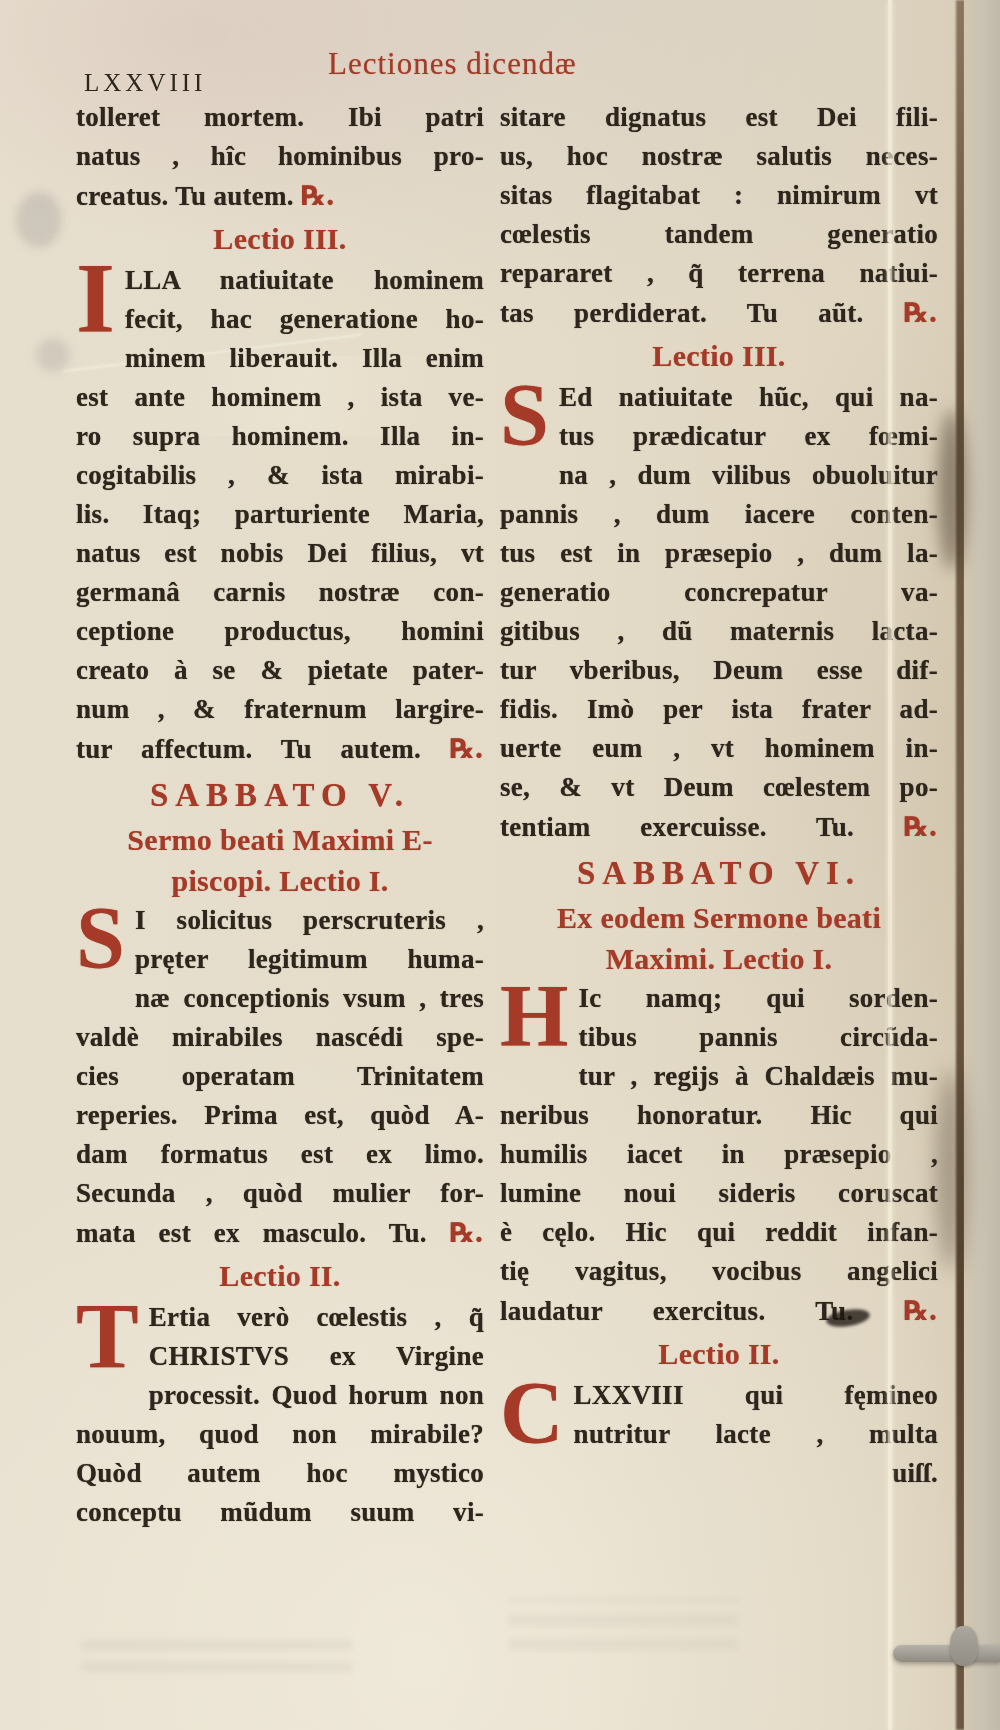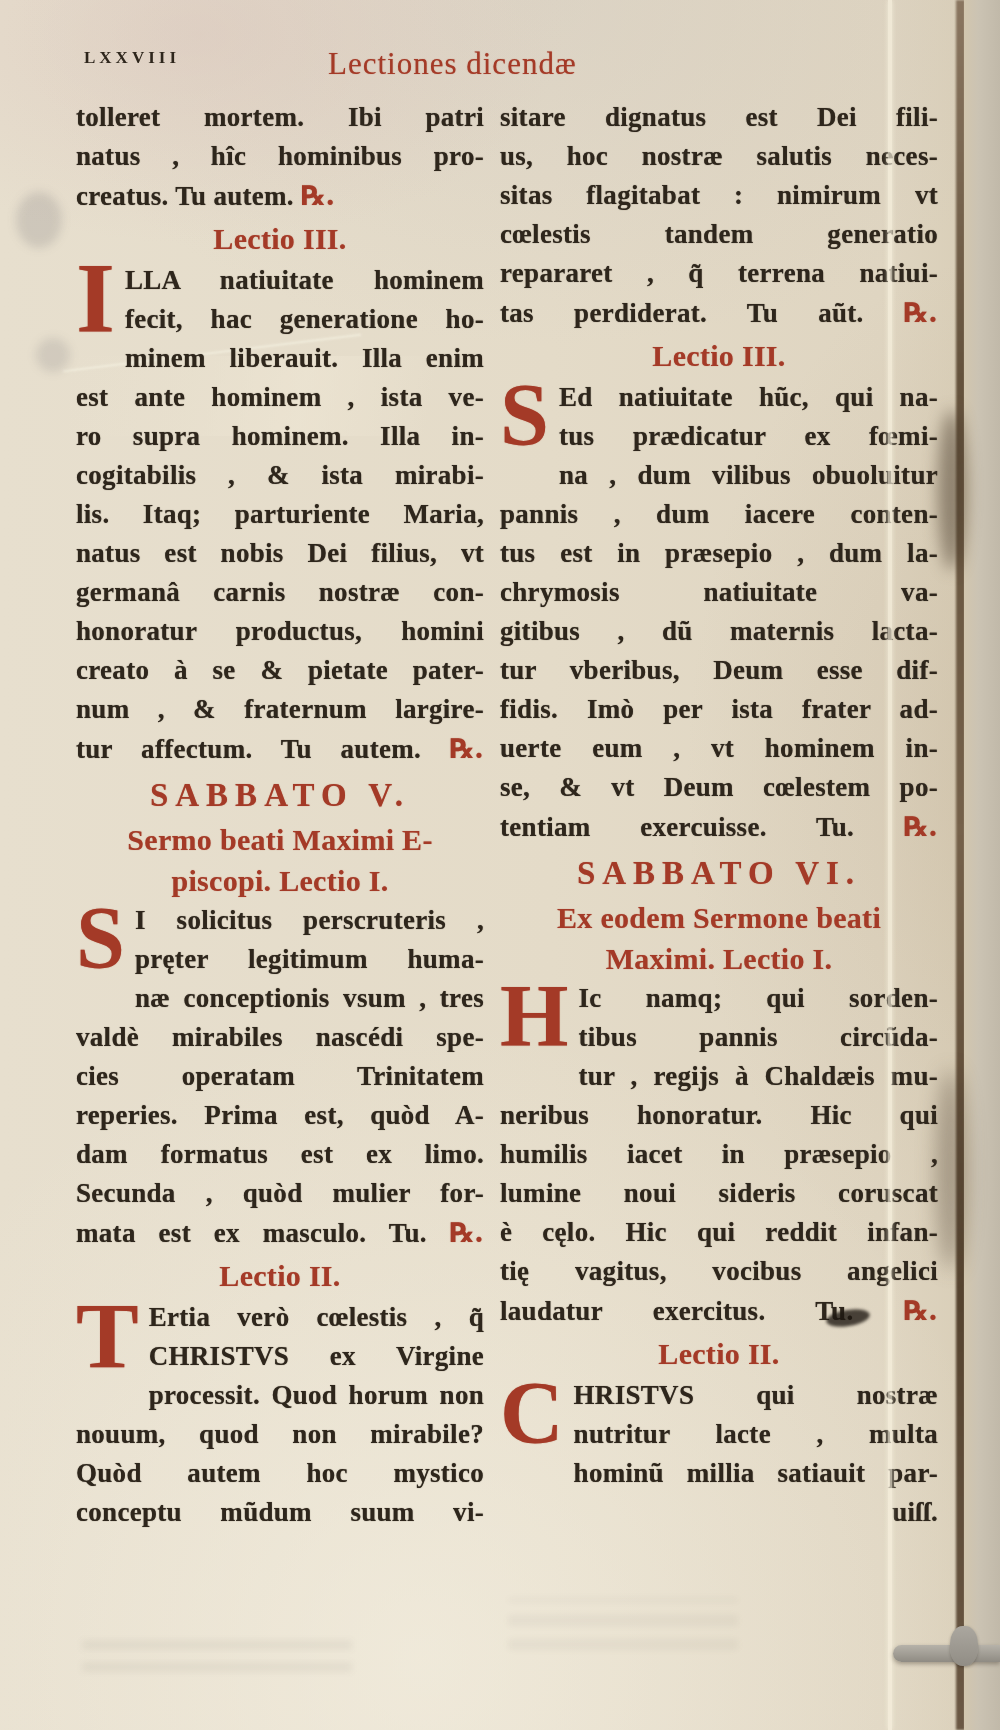--- a/index.html
+++ b/index.html
@@ -8,21 +8,21 @@
     font-family:"Liberation Serif","DejaVu Serif",serif;
     color:#2e261c;
     background:
       radial-gradient(ellipse 520px 300px at 20% 2%, rgba(214,188,182,.38), transparent 70%),
       radial-gradient(ellipse 740px 480px at 55% 0%, rgba(203,195,188,.33), transparent 72%),
       radial-gradient(ellipse 820px 860px at 42% 96%, rgba(248,244,231,.55), transparent 75%),
       radial-gradient(ellipse 420px 700px at 100% 45%, rgba(178,158,128,.22), transparent 75%),
       linear-gradient(90deg,#e7dfce 0%,#e4dbc8 55%,#dfd5c1 88%,#d7ccb5 100%);
   }
   
-  .folio{position:absolute;left:84px;top:48px;font-size:17px;font-weight:700;letter-spacing:4px;}
+  .folio{position:absolute;left:84px;top:69px;font-size:25px;font-weight:400;letter-spacing:4px;}
   .running-title{position:absolute;left:328px;top:46px;font-size:31px;font-weight:400;color:#a43a27;letter-spacing:1px;text-shadow:0 0 1px rgba(164,58,39,.6);}
   
   .col{position:absolute;top:98px;}
   .col-left{left:76px;width:408px;}
   .col-right{left:500px;width:438px;}
   .block{position:relative;}
   .line{
     font-size:27px;line-height:39px;height:39px;
     text-align:justify;text-align-last:justify;
     text-shadow:0 0 1px rgba(46,38,28,.65);
@@ -101,21 +101,21 @@
         <span class="cap cap-I">I</span>
         <div class="line"><span>LLA natiuitate hominem</span></div>
         <div class="line"><span>fecit, hac generatione ho-</span></div>
         <div class="line"><span>minem liberauit. Illa enim</span></div>
         <div class="line"><span>est ante hominem , ista ve-</span></div>
         <div class="line"><span>ro supra hominem. Illa in-</span></div>
         <div class="line"><span>cogitabilis , &amp; ista mirabi-</span></div>
         <div class="line"><span>lis. Itaq; parturiente Maria,</span></div>
         <div class="line"><span>natus est nobis Dei filius, vt</span></div>
         <div class="line"><span>germanâ carnis nostræ con-</span></div>
-        <div class="line"><span>honoratur productus, homini</span></div>
+        <div class="line"><span>ceptione productus, homini</span></div>
         <div class="line"><span>creato à se &amp; pietate pater-</span></div>
         <div class="line"><span>num , &amp; fraternum largire-</span></div>
         <div class="line"><span>tur affectum. Tu autem. </span><span class="resp">℞.</span></div>
       </div>
       <div class="block sabbato">
         <div class="line"><span>SABBATO V.</span></div>
       </div>
       <div class="block sermo">
         <div class="line"><span>Sermo beati Maximi E-</span></div>
         <div class="line"><span>piscopi.  Lectio I.</span></div>
@@ -157,21 +157,21 @@
       <div class="block lectio">
         <div class="line"><span>Lectio III.</span></div>
       </div>
       <div class="block para">
         <span class="cap cap-S">S</span>
         <div class="line"><span>Ed natiuitate hũc, qui na-</span></div>
         <div class="line"><span>tus prædicatur ex fœmi-</span></div>
         <div class="line"><span>na , dum vilibus obuoluitur</span></div>
         <div class="line"><span>pannis , dum iacere conten-</span></div>
         <div class="line"><span>tus est in præsepio , dum la-</span></div>
-        <div class="line"><span>chrymosis natiuitate va-</span></div>
+        <div class="line"><span>generatio concrepatur va-</span></div>
         <div class="line"><span>gitibus , dũ maternis lacta-</span></div>
         <div class="line"><span>tur vberibus, Deum esse dif-</span></div>
         <div class="line"><span>fidis. Imò per ista frater ad-</span></div>
         <div class="line"><span>uerte eum , vt hominem in-</span></div>
         <div class="line"><span>se, &amp; vt Deum cœlestem po-</span></div>
         <div class="line"><span>tentiam exercuisse. Tu. </span><span class="resp">℞.</span></div>
       </div>
       <div class="block sabbato">
         <div class="line"><span>SABBATO VI.</span></div>
       </div>
@@ -189,23 +189,22 @@
         <div class="line"><span>lumine noui sideris coruscat</span></div>
         <div class="line"><span>è cęlo. Hic qui reddit infan-</span></div>
         <div class="line"><span>tię vagitus, vocibus angelici</span></div>
         <div class="line"><span>laudatur exercitus. Tu. </span><span class="resp">℞.</span></div>
       </div>
       <div class="block lectio">
         <div class="line"><span>Lectio II.</span></div>
       </div>
       <div class="block para">
         <span class="cap cap-C">C</span>
-        <div class="line"><span>HRISTVS qui nostræ</span></div>
+        <div class="line"><span>LXXVIII qui fęmineo</span></div>
         <div class="line"><span>nutritur lacte , multa</span></div>
-        <div class="line"><span>hominũ millia satiauit par-</span></div>
         <div class="line al-right"><span>uiſſ.</span></div>
       </div>
     </div>
 
   <div class="ink-blot"></div>
   <div class="ghost1"></div>
   <div class="ghost2"></div>
 
   <div class="crease"></div>
   <div class="edge-line"></div>

